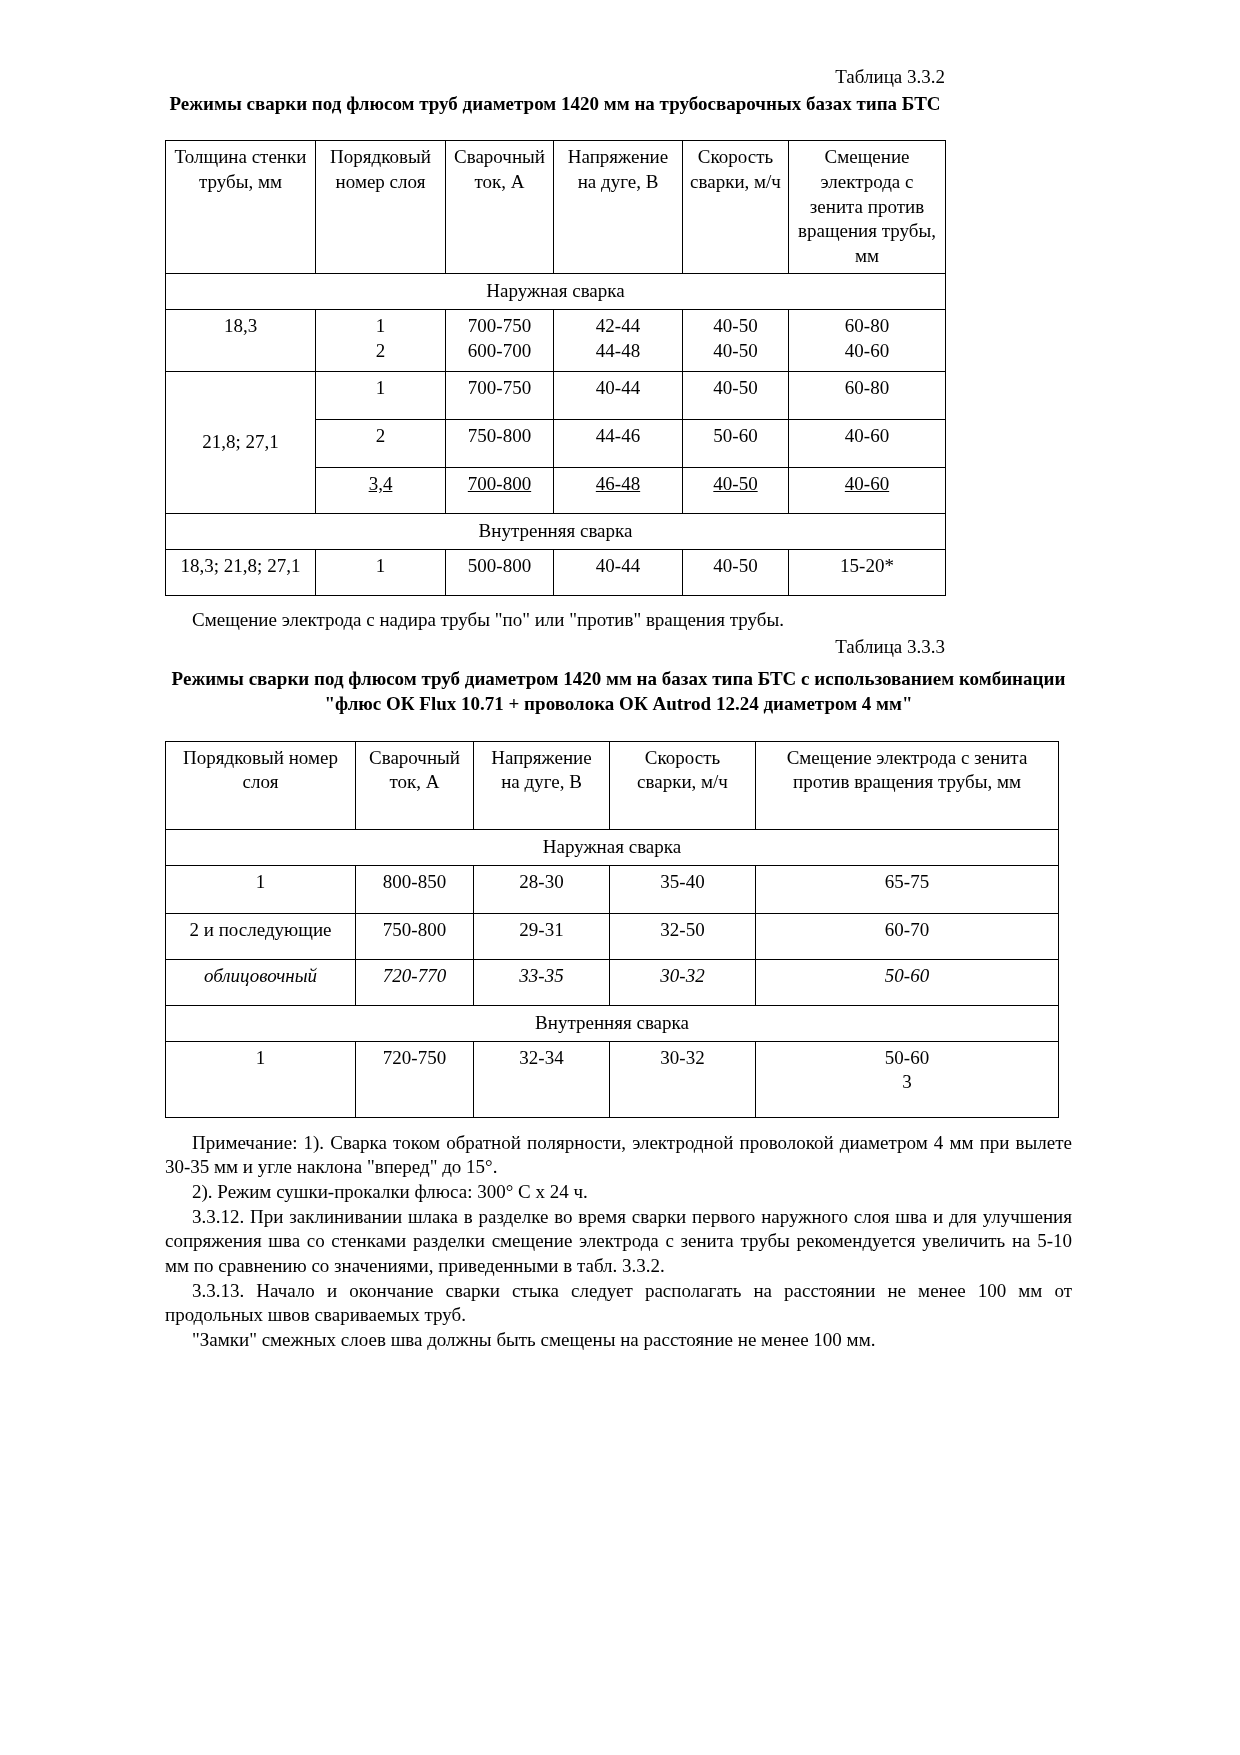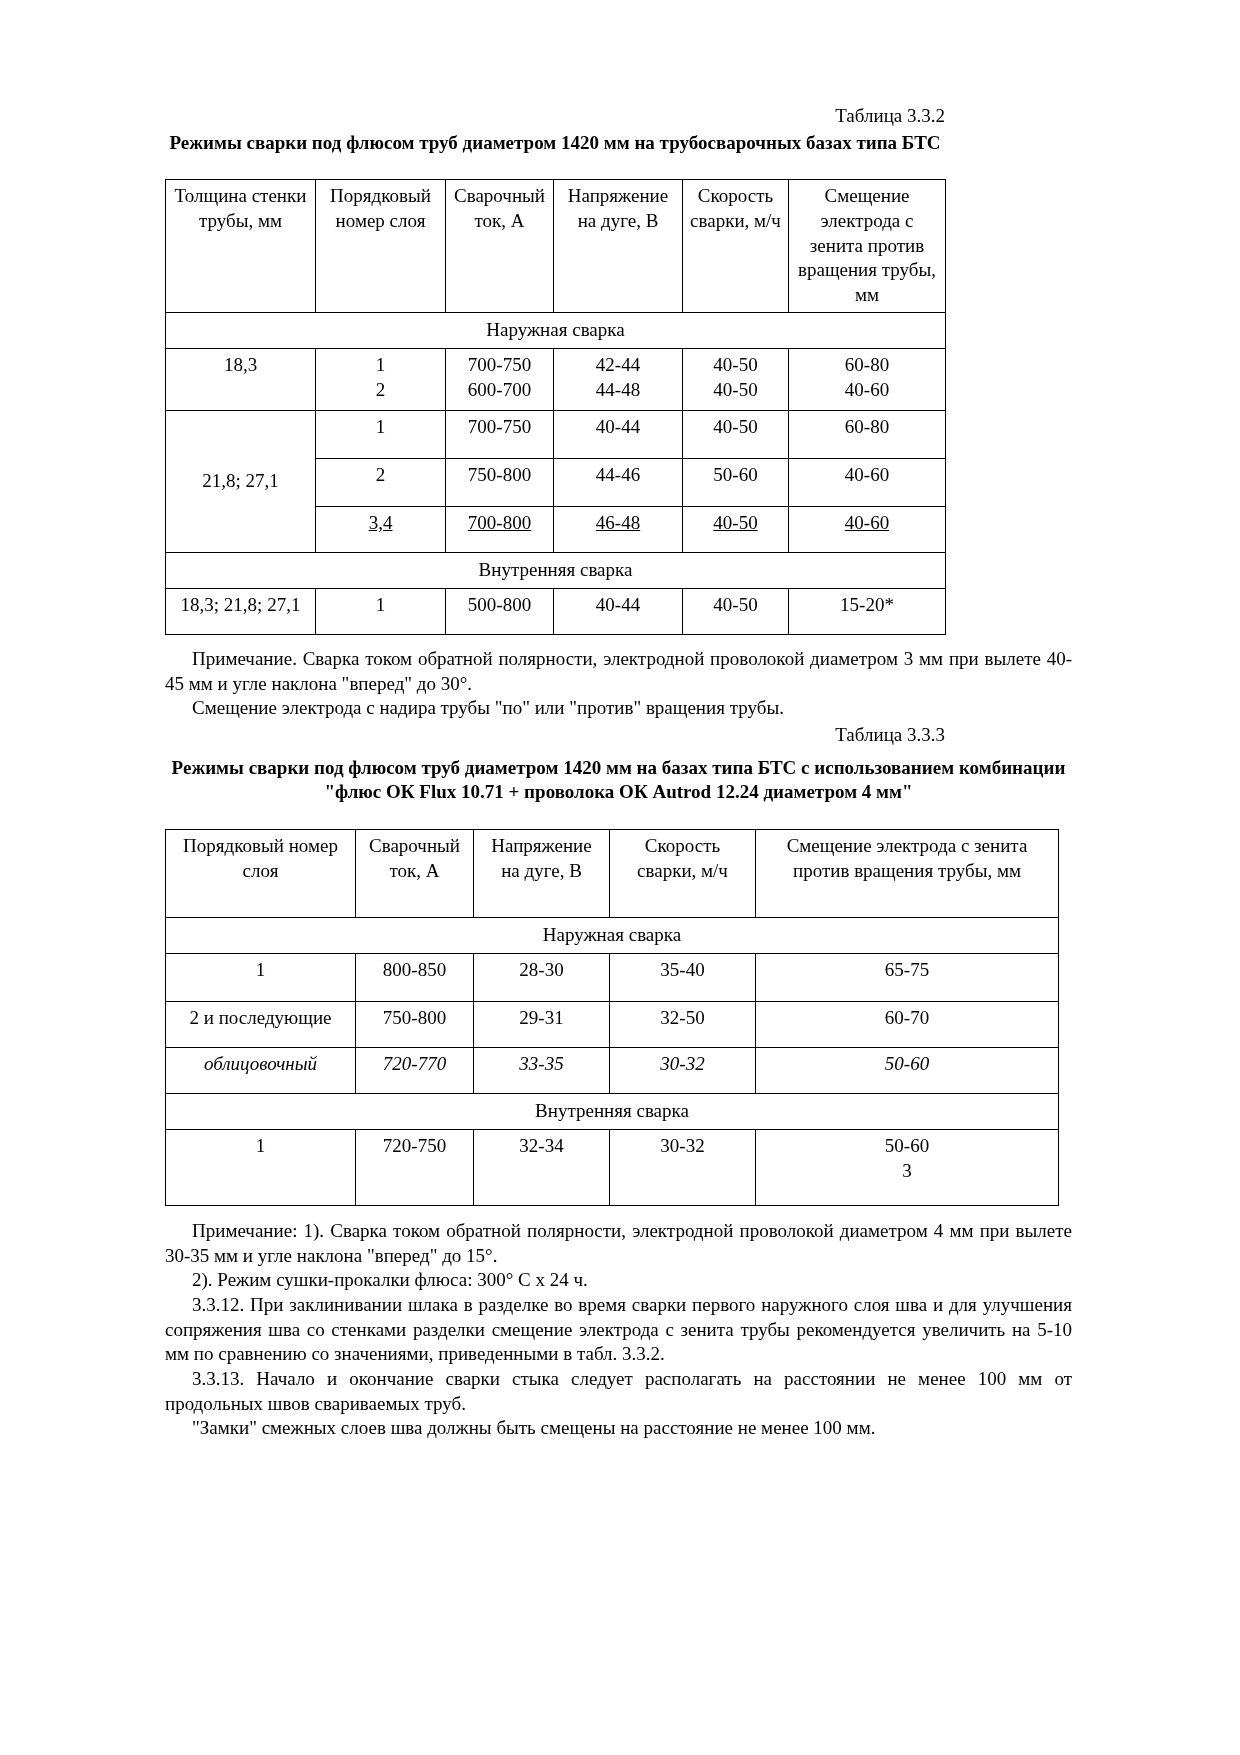--- a/index.html
+++ b/index.html
@@ -8,21 +8,21 @@
     width: 1240px;
     min-height: 1755px;
     color: #000;
     font-family: "Liberation Serif", "DejaVu Serif", serif;
     font-size: 19px;
     line-height: 1.3;
   }
   .page {
     width: 1240px;
     min-height: 1755px;
-    padding: 104px 168px 60px 165px;
+    padding: 65px 168px 60px 165px;
   }
   .caption {
     width: 780px;
     text-align: right;
     margin-bottom: 2px;
   }
   .caption2 { margin-top: 2px; }
   .t1-title {
     width: 780px;
     text-align: center;
@@ -141,21 +141,20 @@
         <td>1</td>
         <td>500-800</td>
         <td>40-44</td>
         <td>40-50</td>
         <td>15-20*</td>
       </tr>
     </tbody>
   </table>
 
   <div class="notes1">
-    <p class="note">Примечание. Сварка током обратной полярности, электродной проволокой диаметром 3 мм при вылете 40-45 мм и угле наклона "вперед" до 30°.</p>
     <p class="note">Смещение электрода с надира трубы "по" или "против" вращения трубы.</p>
   </div>
 
   <p class="caption caption2">Таблица 3.3.3</p>
   <p class="t2-title">Режимы сварки под флюсом труб диаметром 1420 мм на базах типа БТС с использованием комбинации "флюс ОК Flux 10.71 + проволока ОК Autrod 12.24 диаметром 4 мм"</p>
 
   <table class="t2">
     <colgroup>
       <col style="width:190px">
         <col style="width:118px">

